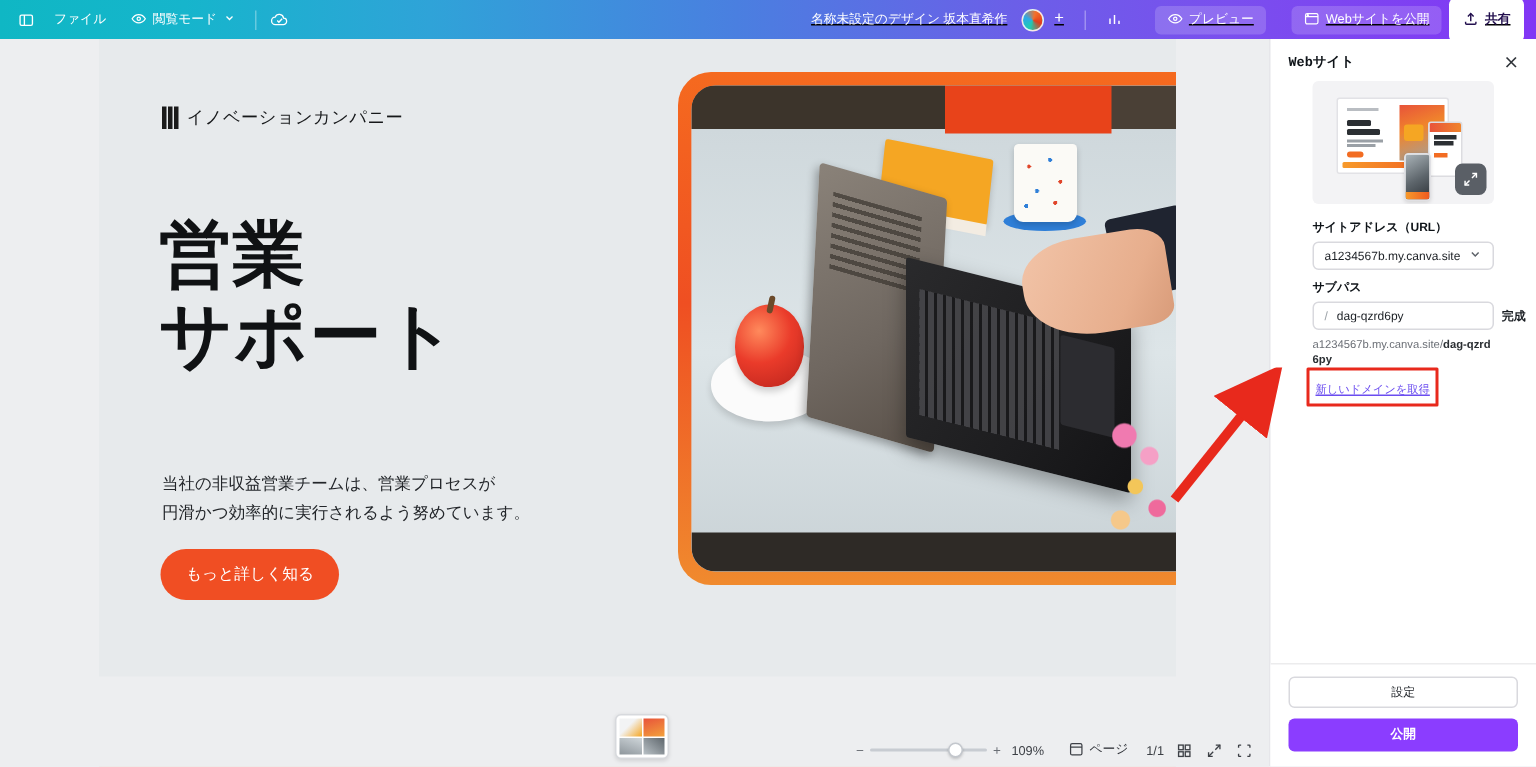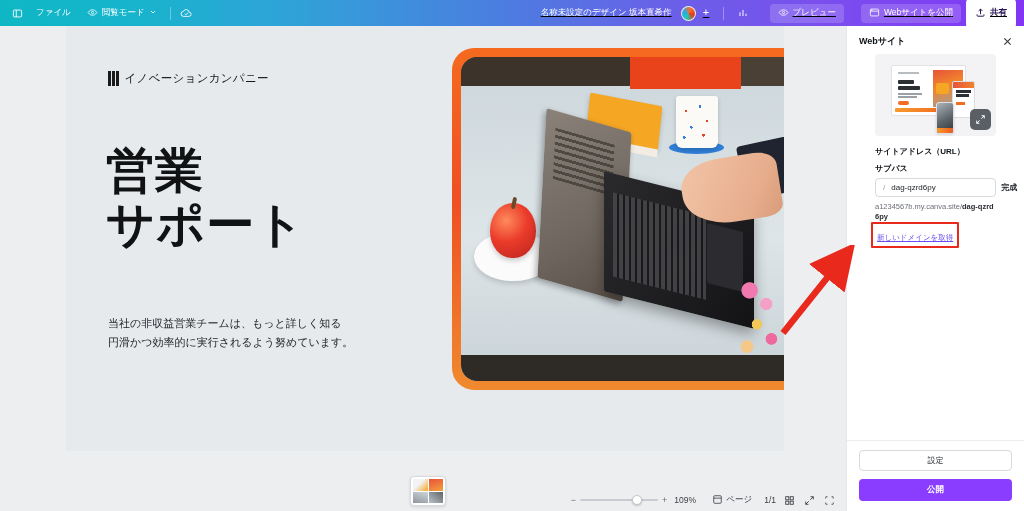--- a/index.html
+++ b/index.html
@@ -222,21 +222,21 @@
   .bb-ico { width:13px; height:13px; display:inline-flex; align-items:center;
     justify-content:center; color:#3d4046; cursor:pointer; }
 
   
   .sidebar {
     position: absolute; top: 26px; right: 0; width: 178px; height: 485px;
     background: #ffffff; border-left: 1px solid #e6e6ea;
     display: flex; flex-direction: column; z-index: 35;
   }
   .sb-head { display:flex; align-items:center; justify-content:space-between;
-    padding: 8px 10px 6px 12px; }
+    padding: 8px 10px 6px 12px; font-family: Liberation Mono, monospace; }
   .sb-title { font-size: 9px; font-weight: bold; color:#0e1318; }
   .sb-close { width:14px; height:14px; display:flex; align-items:center;
     justify-content:center; color:#2e3238; cursor:pointer; font-size:12px; line-height:1; }
   .sb-body { flex:1; overflow-y:auto; padding: 0 28px; }
 
   .preview-card {
     position: relative; width: 100%; height: 82px; background:#f3f3f5;
     border-radius: 4px; overflow: hidden; margin-bottom: 10px;
   }
   .pv-laptop {
@@ -412,22 +412,23 @@
         <span class="logo-mark">
           <span class="logo-bar b1"></span>
             <span class="logo-bar b2"></span>
             <span class="logo-bar b3"></span>
         </span>
         <span class="logo-text">イノベーションカンパニー</span>
       </div>
 
       <div class="headline">営業
 サポート</div>
-      <div class="subcopy">当社の非収益営業チームは、もっと詳しく知る
+      <div class="subcopy">当社の非収益営業チームは、営業プロセスが
 円滑かつ効率的に実行されるよう努めています。</div>
+      <button class="cta">もっと詳しく知る</button>
 
       <div class="hero-wrap">
         <div class="hero-photo">
           <div class="desk"></div>
           <div class="desk-dark"></div>
           <div class="desk-red"></div>
           <div class="plate"></div>
           <div class="apple"></div>
           <div class="book"></div>
           <div class="cup-saucer"></div>
@@ -556,20 +557,28 @@
           <svg width="11" height="11" viewBox="0 0 16 16" fill="none" stroke="#fff" stroke-width="1.4">
             <path d="M9.5 2.5h4v4"></path>
               <path d="M13.5 2.5L9.2 6.8"></path>
             <path d="M6.5 13.5h-4v-4"></path>
               <path d="M2.5 13.5L6.8 9.2"></path>
           </svg>
         </div>
       </div>
 
       <div class="field-label">サイトアドレス（URL）</div>
+      <div class="select-box">
+        <span>a1234567b.my.canva.site</span>
+        <span>
+          <svg width="9" height="9" viewBox="0 0 12 12" fill="none" stroke="#5c6168" stroke-width="1.3">
+            <path d="M3 4.5L6 7.5 9 4.5"></path>
+          </svg>
+        </span>
+      </div>
 
       <div class="field-label">サブパス</div>
       <div class="subpath-box">
         <span class="sp-slash">/</span>
         <input class="sp-input" type="text" value="dag-qzrd6py" style="">
         <span class="sp-done">完成</span>
       </div>
 
       <div class="url-preview">
         <span>a1234567b.my.canva.site/</span><b>dag-qzrd6py</b>

